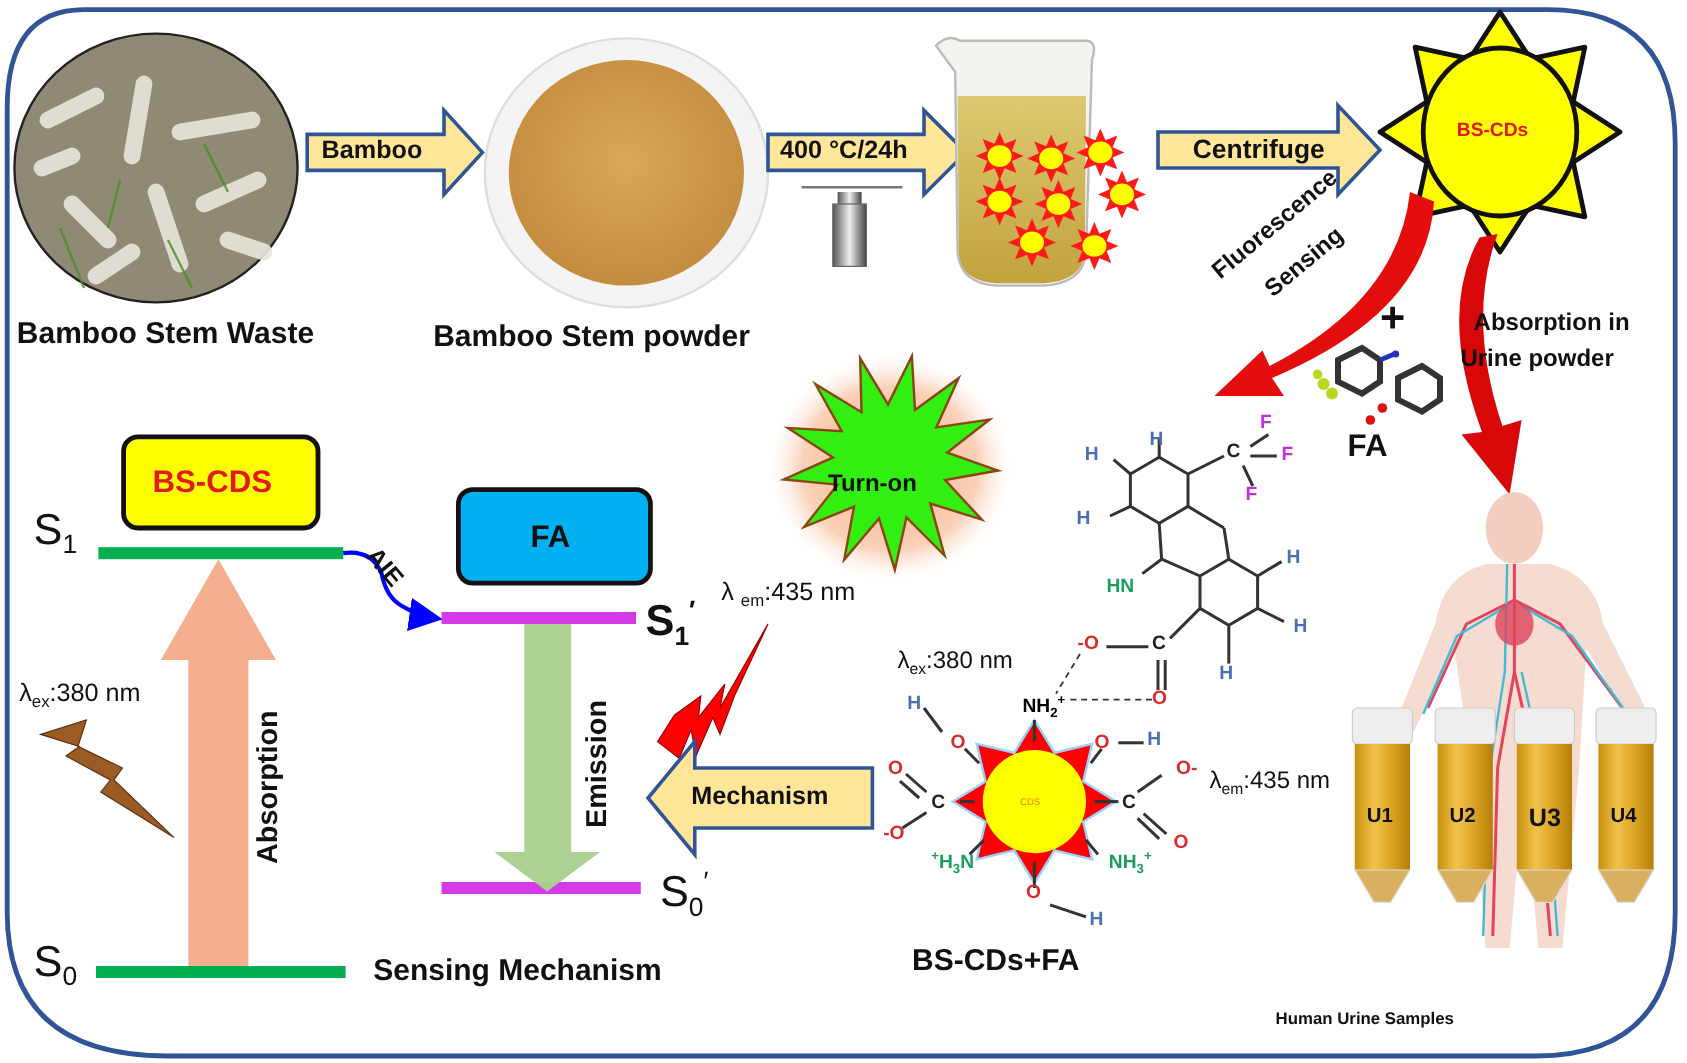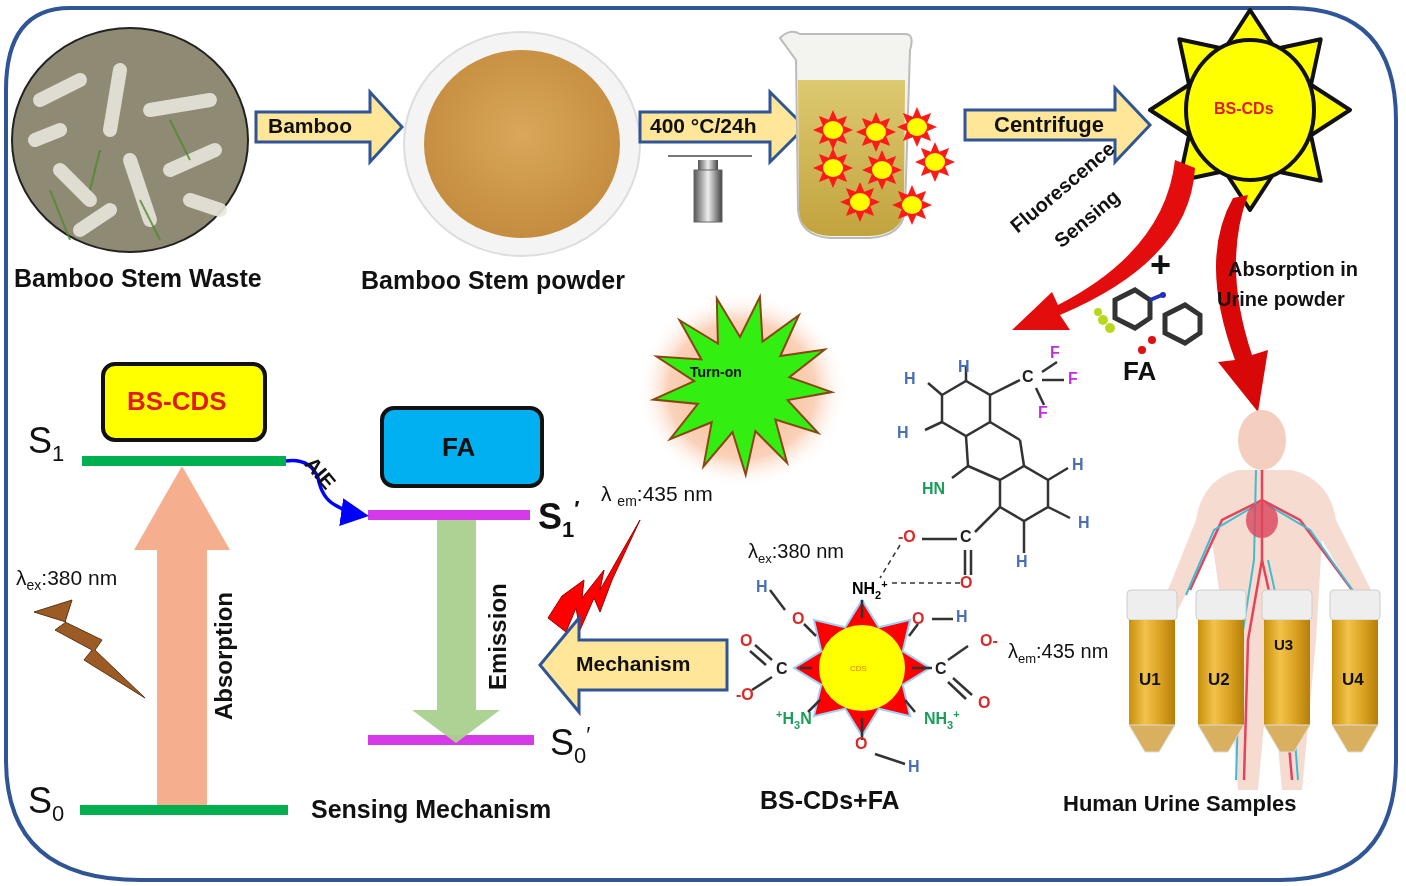--- a/index.html
+++ b/index.html
@@ -260,21 +260,21 @@
 <div class="txt" style="left:650px;top:114px;font-size:21px">400 °C/24h</div>
 <div class="txt" style="left:994px;top:112px;font-size:22px">Centrifuge</div>
 <div class="txt" style="left:1214px;top:100px;font-size:16px;color:#e31a1c">BS-CDs</div>
 
 <div class="txt" style="left:1006px;top:220px;font-size:20px;transform:rotate(-40deg);transform-origin:left top">Fluorescence</div>
 <div class="txt" style="left:1050px;top:235px;font-size:20px;transform:rotate(-40deg);transform-origin:left top">Sensing</div>
 <div class="txt" style="left:1228px;top:258px;font-size:20px">Absorption in</div>
 <div class="txt" style="left:1217px;top:288px;font-size:20px">Urine powder</div>
 <div class="txt" style="left:1150px;top:244px;font-size:36px">+</div>
 <div class="txt" style="left:1123px;top:356px;font-size:26px">FA</div>
-<div class="txt" style="left:690px;top:364px;font-size:14px">Turn-on</div>
+<div class="txt" style="left:690px;top:392px;font-size:20px">Turn-on</div>
 
 <div class="txt" style="left:127px;top:386px;font-size:26px;color:#e31a1c">BS-CDS</div>
 <div class="txt" style="left:442px;top:432px;font-size:26px">FA</div>
 <div class="txt" style="left:28px;top:420px;font-size:36px;font-weight:normal"><span>S</span><sub style="font-size:22px">1</sub></div>
 <div class="txt" style="left:28px;top:780px;font-size:36px;font-weight:normal"><span>S</span><sub style="font-size:22px">0</sub></div>
 <div class="txt" style="left:538px;top:496px;font-size:36px;font-weight:bold"><span>S</span><sub style="font-size:22px">1</sub><sup style="font-size:22px">′</sup></div>
 <div class="txt" style="left:550px;top:722px;font-size:36px;font-weight:normal"><span>S</span><sub style="font-size:22px">0</sub><sup style="font-size:22px">′</sup></div>
 <div class="txt" style="left:318px;top:452px;font-size:21px;transform:rotate(50deg);transform-origin:left top">AIE</div>
 <div class="txt" style="left:210px;top:720px;font-size:24px;transform:rotate(-90deg);transform-origin:left top">Absorption</div>
 <div class="txt" style="left:484px;top:690px;font-size:24px;transform:rotate(-90deg);transform-origin:left top">Emission</div>
@@ -316,16 +316,16 @@
     <div class="txt" style="left: 855px; top: 735px; font-size: 16px; color: rgb(220, 42, 42);">O</div>
     <div class="txt" style="left: 908px; top: 758px; font-size: 16px; color: rgb(74, 111, 181);">H</div>
     <div class="txt" style="left: 852px; top: 578px; font-size: 16px; color: #000000;">NH<sub style="font-size:11px">2</sub><sup style="font-size:11px">+</sup></div>
     <div class="txt" style="left: 924px; top: 708px; font-size: 16px; color: rgb(26, 158, 90);">NH<sub style="font-size:11px">3</sub><sup style="font-size:11px">+</sup></div>
     <div class="txt" style="left: 776px; top: 708px; font-size: 16px; color: rgb(26, 158, 90);"><sup style="font-size:11px">+</sup>H<sub style="font-size:11px">3</sub>N</div>
   </div>
 
 <div id="vial-labels">
     <div class="txt" style="left: 1139px; top: 670px; font-size: 17px;">U1</div>
     <div class="txt" style="left: 1208px; top: 670px; font-size: 17px;">U2</div>
-    <div class="txt" style="left: 1274px; top: 636px; font-size: 15px;">U3</div>
+    <div class="txt" style="left: 1274px; top: 670px; font-size: 21px;">U3</div>
     <div class="txt" style="left: 1342px; top: 670px; font-size: 17px;">U4</div>
   </div>
-<div class="txt" style="left:1063px;top:791px;font-size:22px">Human Urine Samples</div>
+<div class="txt" style="left:1063px;top:840px;font-size:14px">Human Urine Samples</div>
 
 </body></html>

